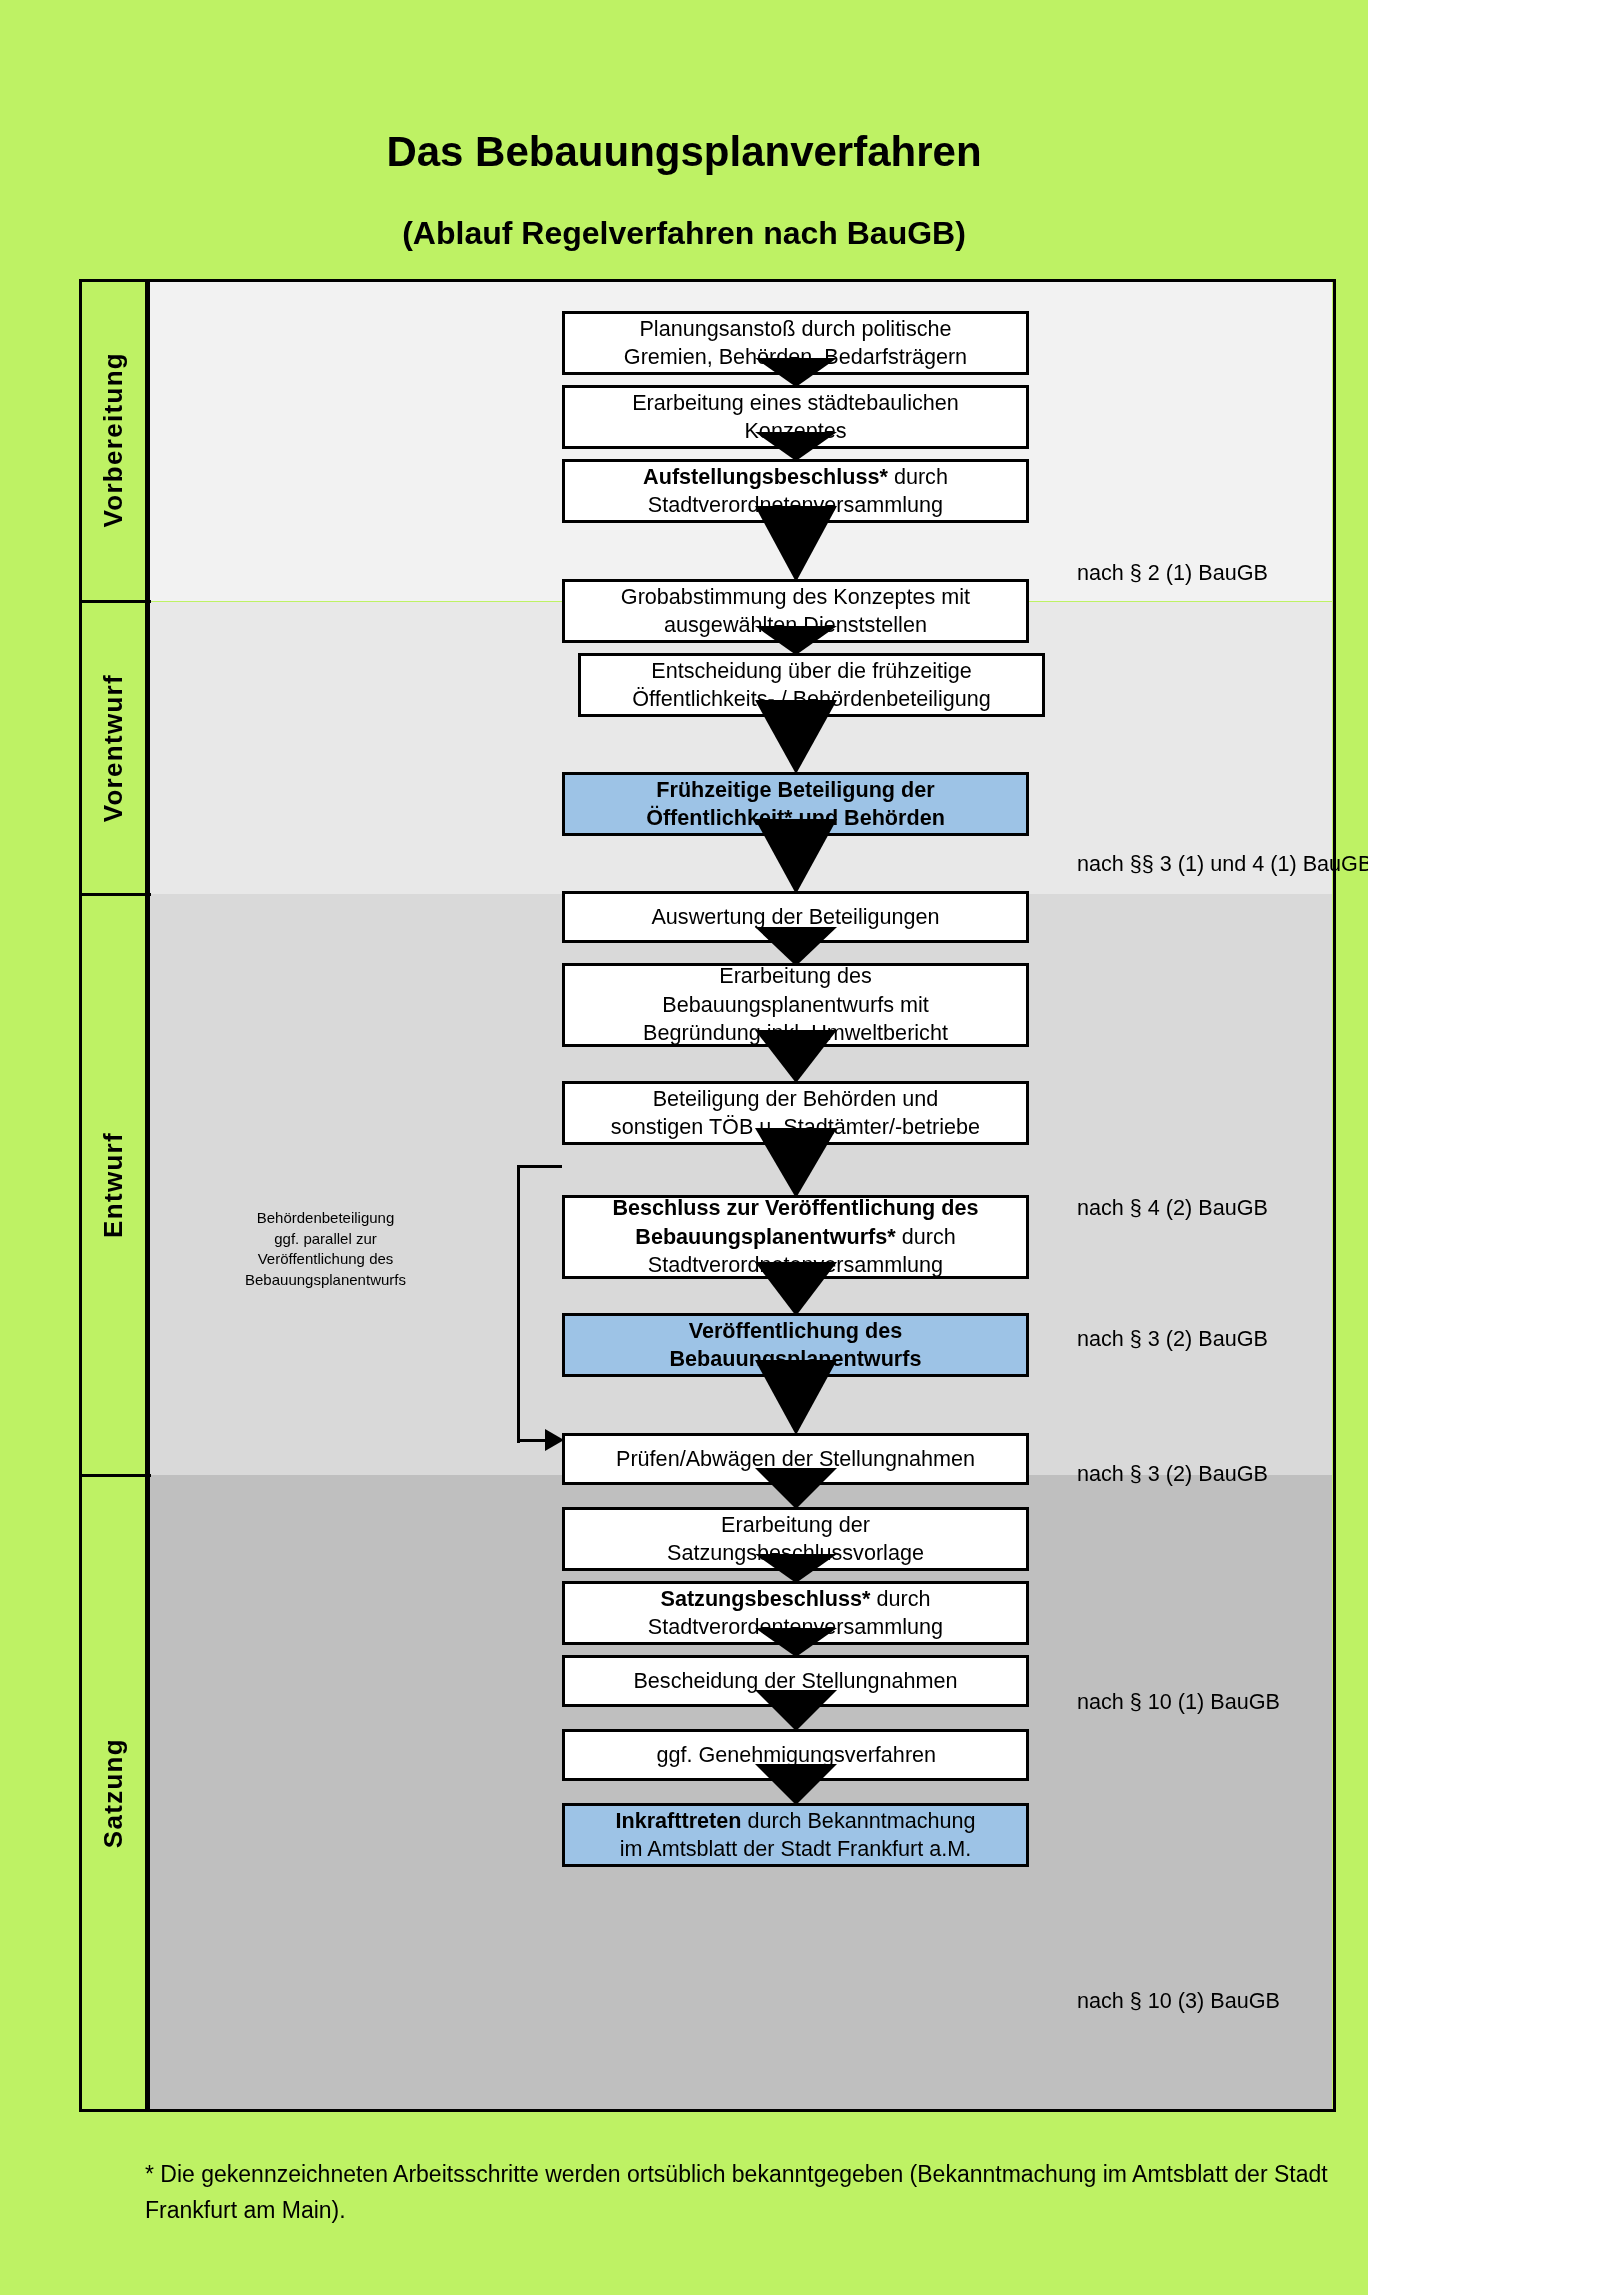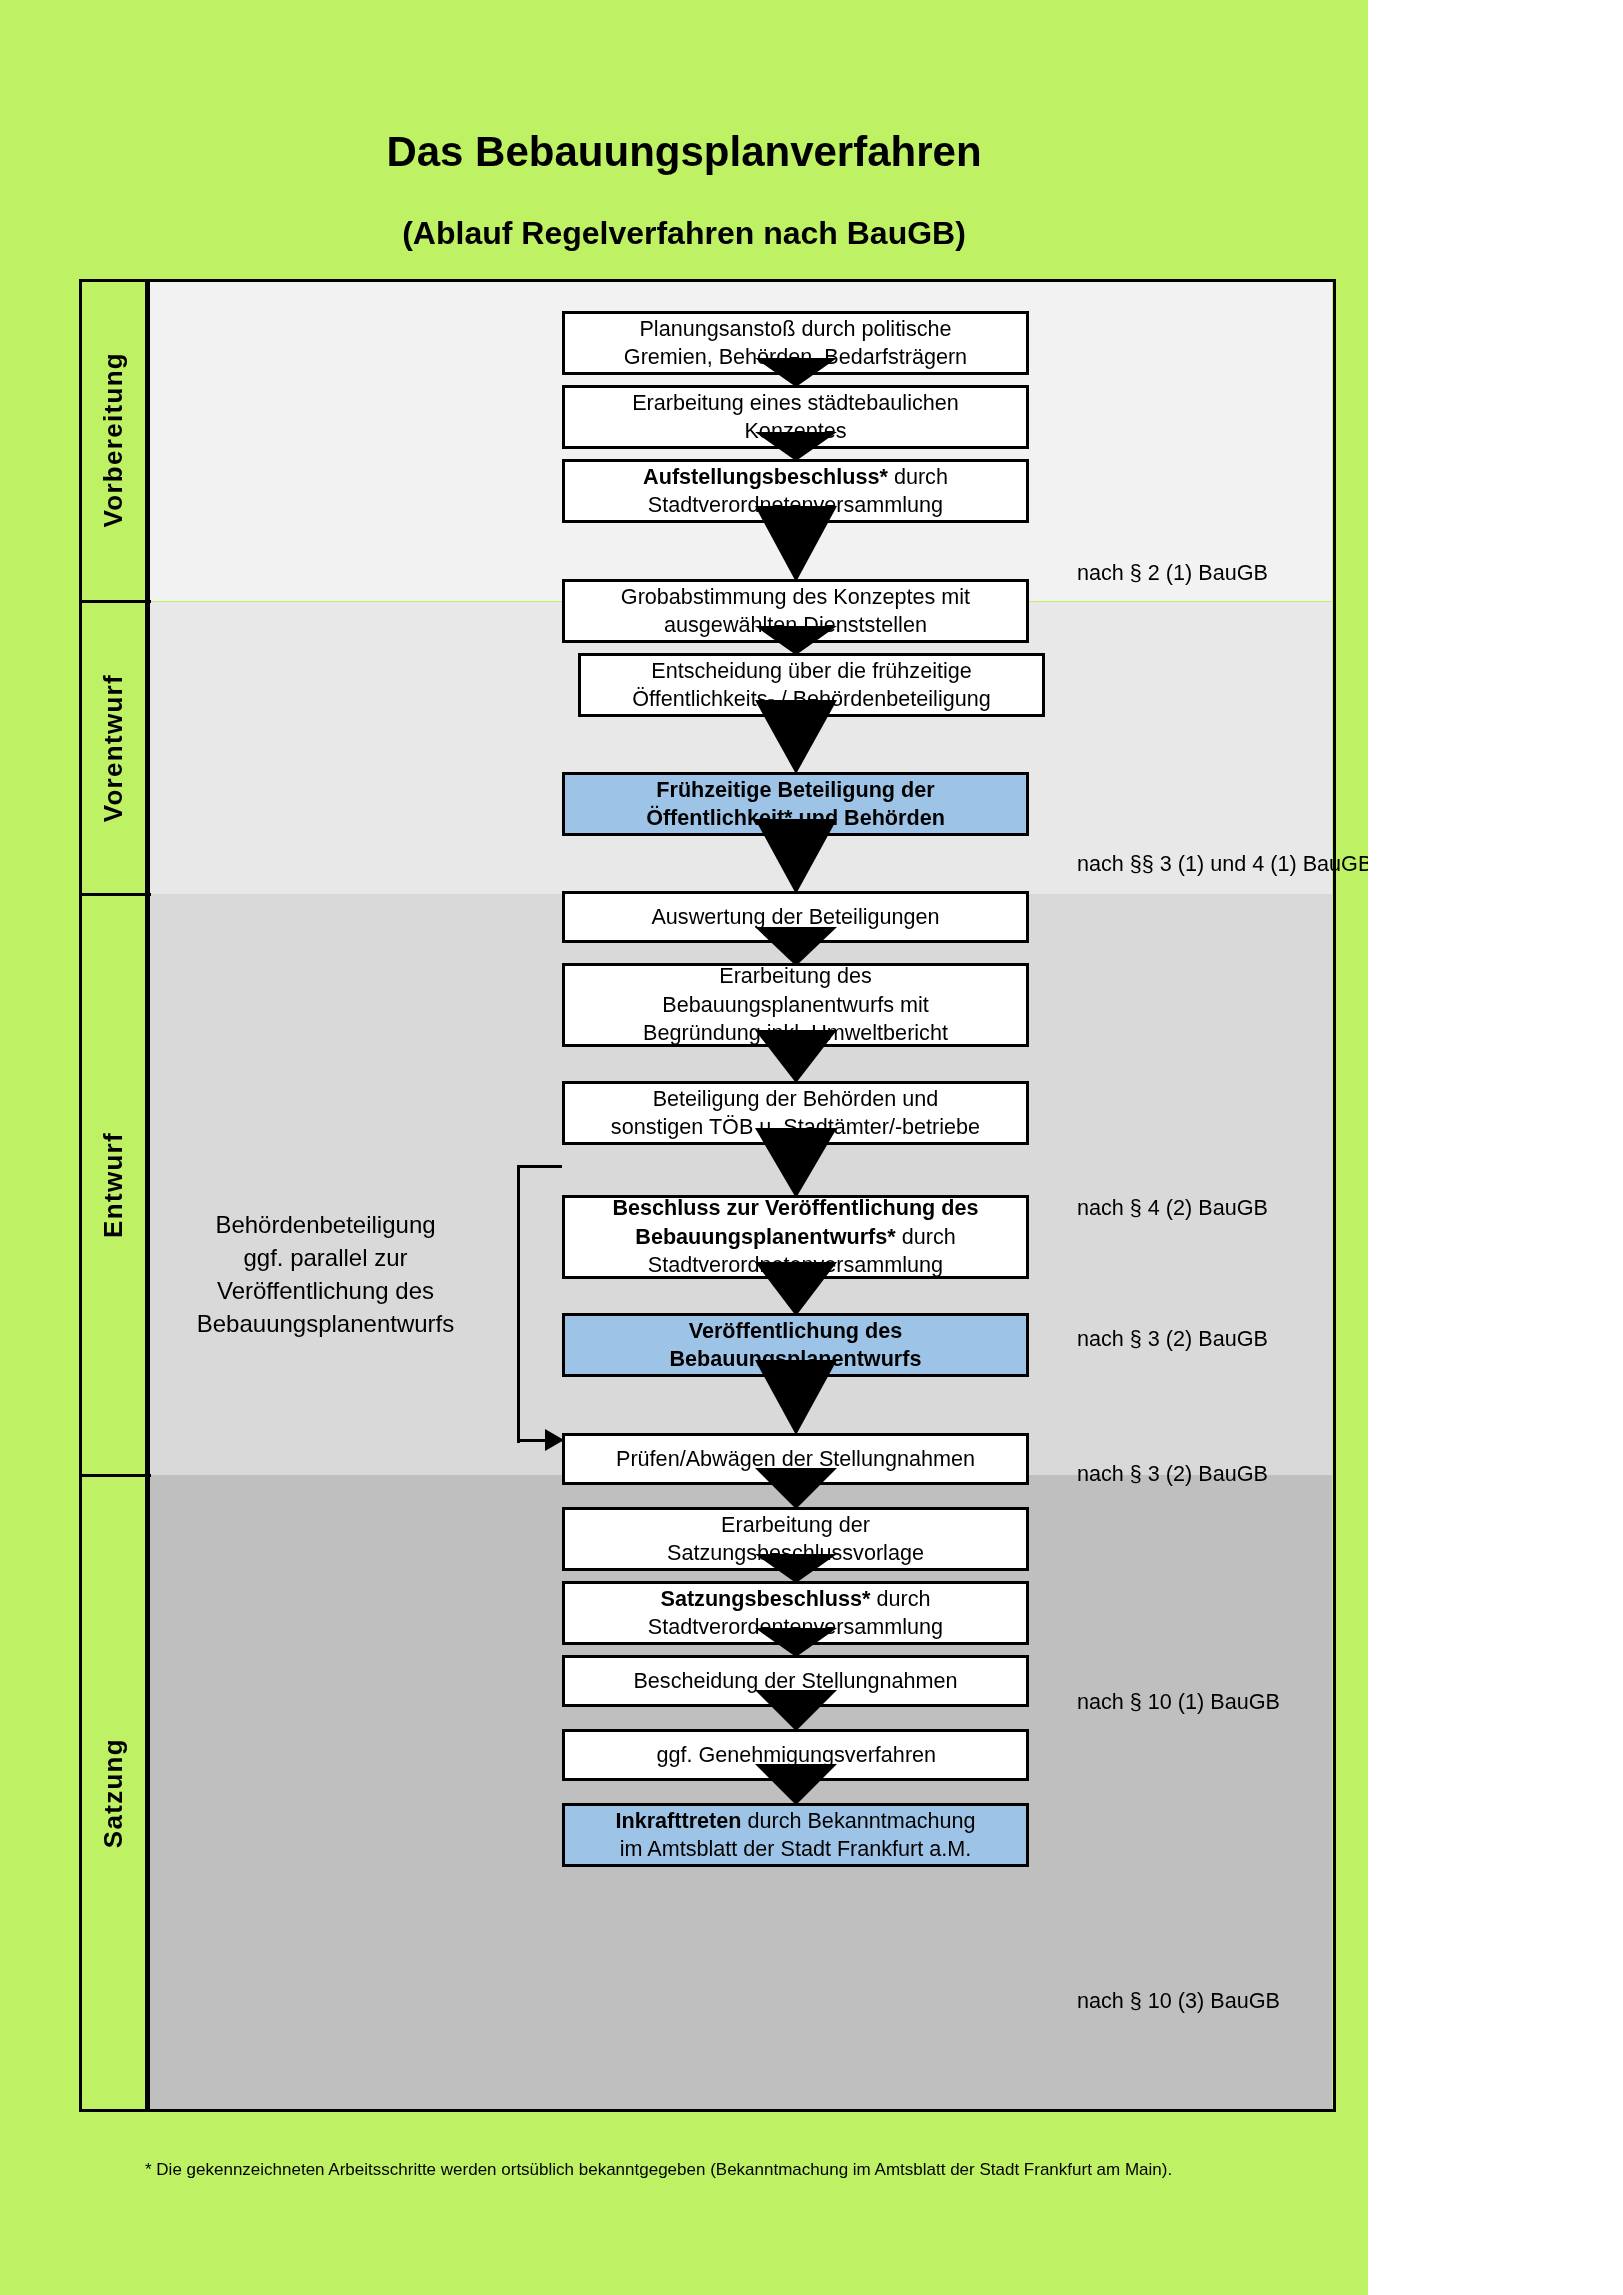--- a/index.html
+++ b/index.html
@@ -133,21 +133,21 @@
     z-index: 4;
   }
 
   
   #side-note {
     position: absolute;
     left: 175px;
     top: 1208px;
     width: 301px;
     text-align: center;
-    font-size: 24px;
+    font-size: 15px;
     line-height: 1.38;
     z-index: 4;
   }
   #side-note .ln { display: block; white-space: nowrap; }
 
   
   #conn-top {
     position: absolute;
     left: 517px; top: 1165px;
     width: 45px; height: 3.3px;
@@ -174,21 +174,21 @@
     border-left: 19.6px solid #000;
     z-index: 7;
   }
 
   
   #footnote {
     position: absolute;
     left: 145px;
     top: 2157px;
     width: 1198px;
-    font-size: 17px;
+    font-size: 23px;
     line-height: 1.55;
   }
 </style>
 </head>
 <body>
 
 <div id="page">
 
   <div class="title">Das Bebauungsplanverfahren</div>
   <div class="subtitle">(Ablauf Regelverfahren nach BauGB)</div>

